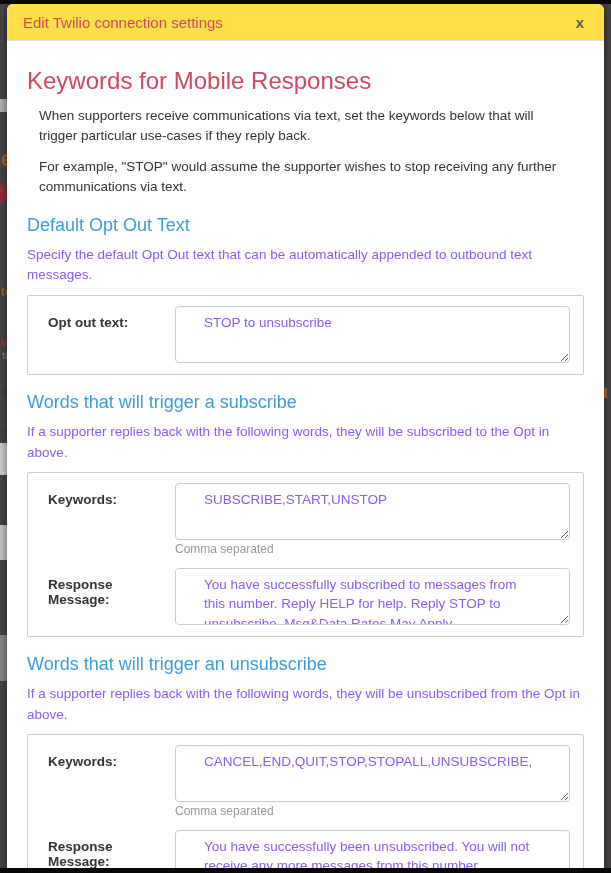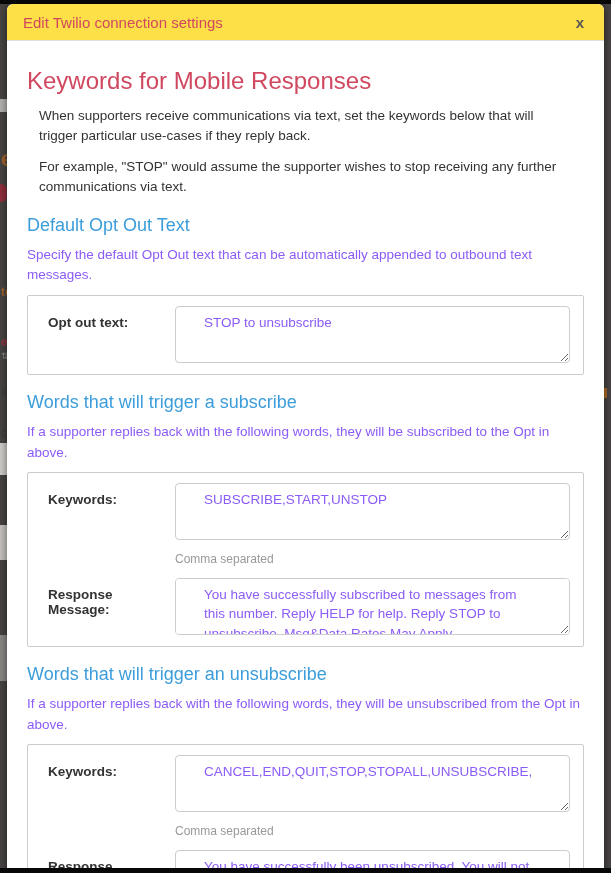--- a/index.html
+++ b/index.html
@@ -60,21 +60,21 @@
     padding-top:9px;
   }
   .field-control{flex:1;min-width:0;}
   textarea.ta{
     display:block;width:100%;box-sizing:border-box;height:57px;
     border:1px solid #ccc;border-radius:4px;
     padding:6px 28px;font-size:13.5px;line-height:1.45;color:#8b5cf6;
     font-family:"Liberation Sans", sans-serif;resize:both;outline:none;
     background:#fff;
   }
-  .hint{font-size:12px;color:#999;margin-top:12px;}
+  .hint{font-size:12px;color:#999;margin-top:2px;}
 </style>
 </head>
 <body>
 
 <div class="backdrop-strip left">
   <div class="frag-block" style="top:99px;height:13px;background:#b3b0ad;"></div>
   <div class="frag" style="top:146px;font-size:22px;font-weight:bold;color:#b06a28;">e</div>
   <div class="frag-block" style="top:184px;height:18px;background:#8e2f3c;border-radius:0 6px 6px 0;"></div>
   <div class="frag" style="top:285px;font-size:12px;font-weight:bold;color:#b06a28;">te</div>
   <div class="frag" style="top:335px;font-size:12px;font-weight:bold;color:#a03540;">ec</div>

